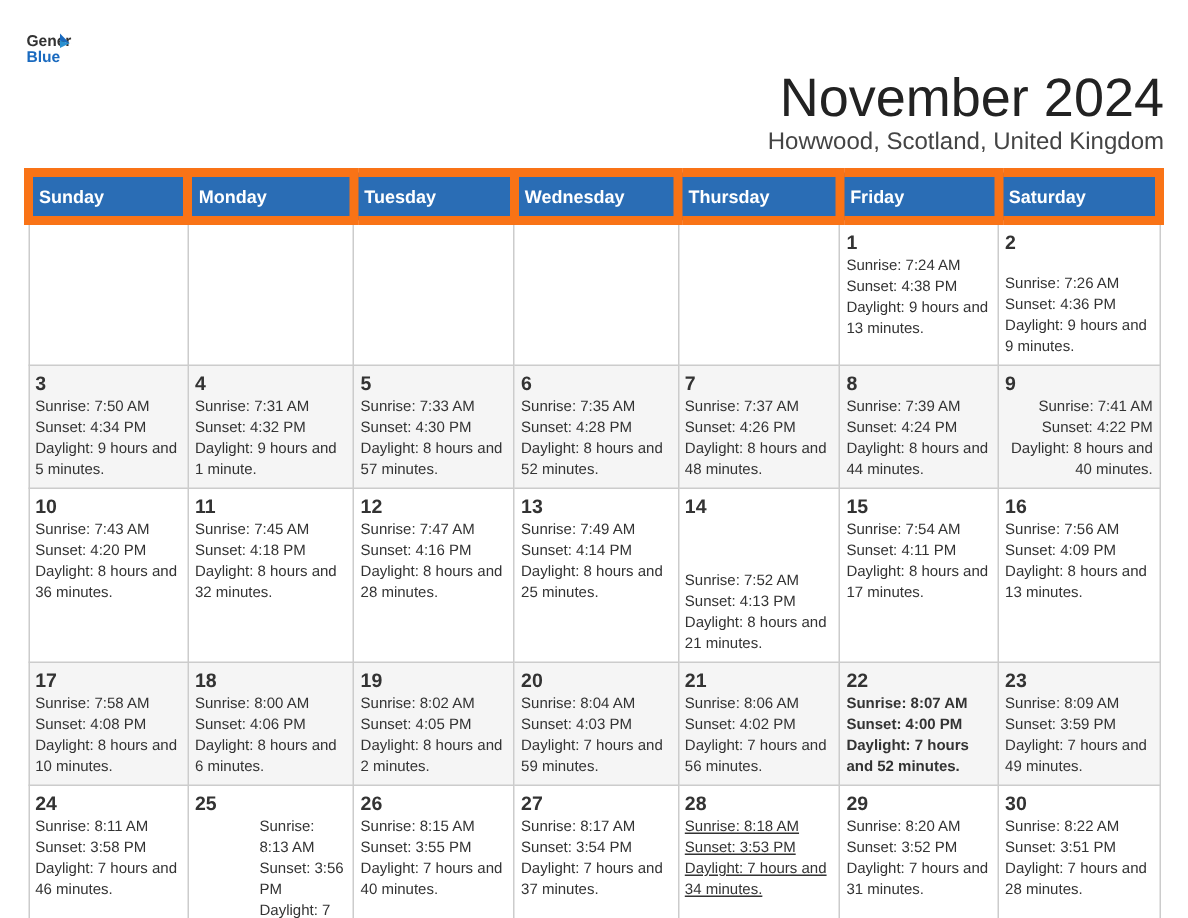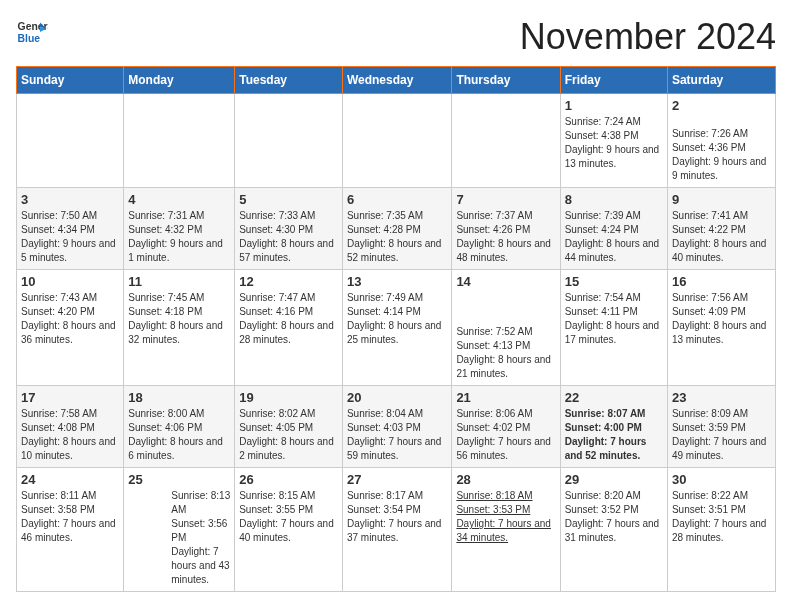--- a/index.html
+++ b/index.html
@@ -20,20 +20,21 @@
       display: flex;
       align-items: center;
       gap: 4px;
     }
     .logo-icon {
       width: 32px;
       height: 32px;
     }
     .title-block {
       text-align: right;
+      margin-top: 28px;
     }
     .month-title {
       font-size: 36px;
       font-weight: normal;
       color: #222;
     }
     .location {
       font-size: 16px;
       color: #444;
     }
@@ -45,21 +46,21 @@
     }
     thead tr {
       background: #2a6db5;
       color: #fff;
     }
     thead th {
       padding: 6px 4px;
       text-align: left;
       font-weight: bold;
       font-size: 12px;
-      border: 1px solid #f97316;
+      border: 6px solid #f97316;
     }
     tbody td {
       border: 1px solid #ccc;
       vertical-align: top;
       padding: 4px 4px;
       height: 82px;
       width: 113px;
       background: #fff;
       color: #333;
     }
@@ -88,20 +89,21 @@
   <div class="logo">
     <svg class="logo-icon" viewBox="0 0 40 40" xmlns="http://www.w3.org/2000/svg">
       <text x="2" y="18" font-size="13" font-weight="bold" fill="#333">General</text>
       <text x="2" y="32" font-size="13" font-weight="bold" fill="#1a6abf">Blue</text>
       <polygon points="30,8 38,16 30,14" fill="#1a6abf"></polygon>
       <polygon points="30,14 38,16 30,20" fill="#2a90d0"></polygon>
     </svg>
   </div>
   <div class="title-block">
     <div class="month-title">November 2024</div>
+    <div class="location">Howwood, Scotland, United Kingdom</div>
   </div>
 </div>
 
 <table>
   <thead>
     <tr>
     <th>Sunday</th>
         <th>Monday</th>
         <th>Tuesday</th>
         <th>Wednesday</th>
@@ -162,21 +164,21 @@
 Daylight: 8 hours and 48 minutes.</div>
         </td>
         <td>
           <span class="day-number">8</span>
           <div class="day-detail" style="white-space: pre-line;">Sunrise: 7:39 AM
 Sunset: 4:24 PM
 Daylight: 8 hours and 44 minutes.</div>
         </td>
         <td>
           <span class="day-number">9</span>
-          <div class="day-detail" style="white-space: pre-line;">Sunrise: 7:41 AM
+          <div class="day-detail" style="white-space: pre-line; text-align: right;">Sunrise: 7:41 AM
 Sunset: 4:22 PM
 Daylight: 8 hours and 40 minutes.</div>
         </td>
       </tr>
       <tr>
         <td>
           <span class="day-number">10</span>
           <div class="day-detail" style="white-space: pre-line;">Sunrise: 7:43 AM
 Sunset: 4:20 PM
 Daylight: 8 hours and 36 minutes.</div>

